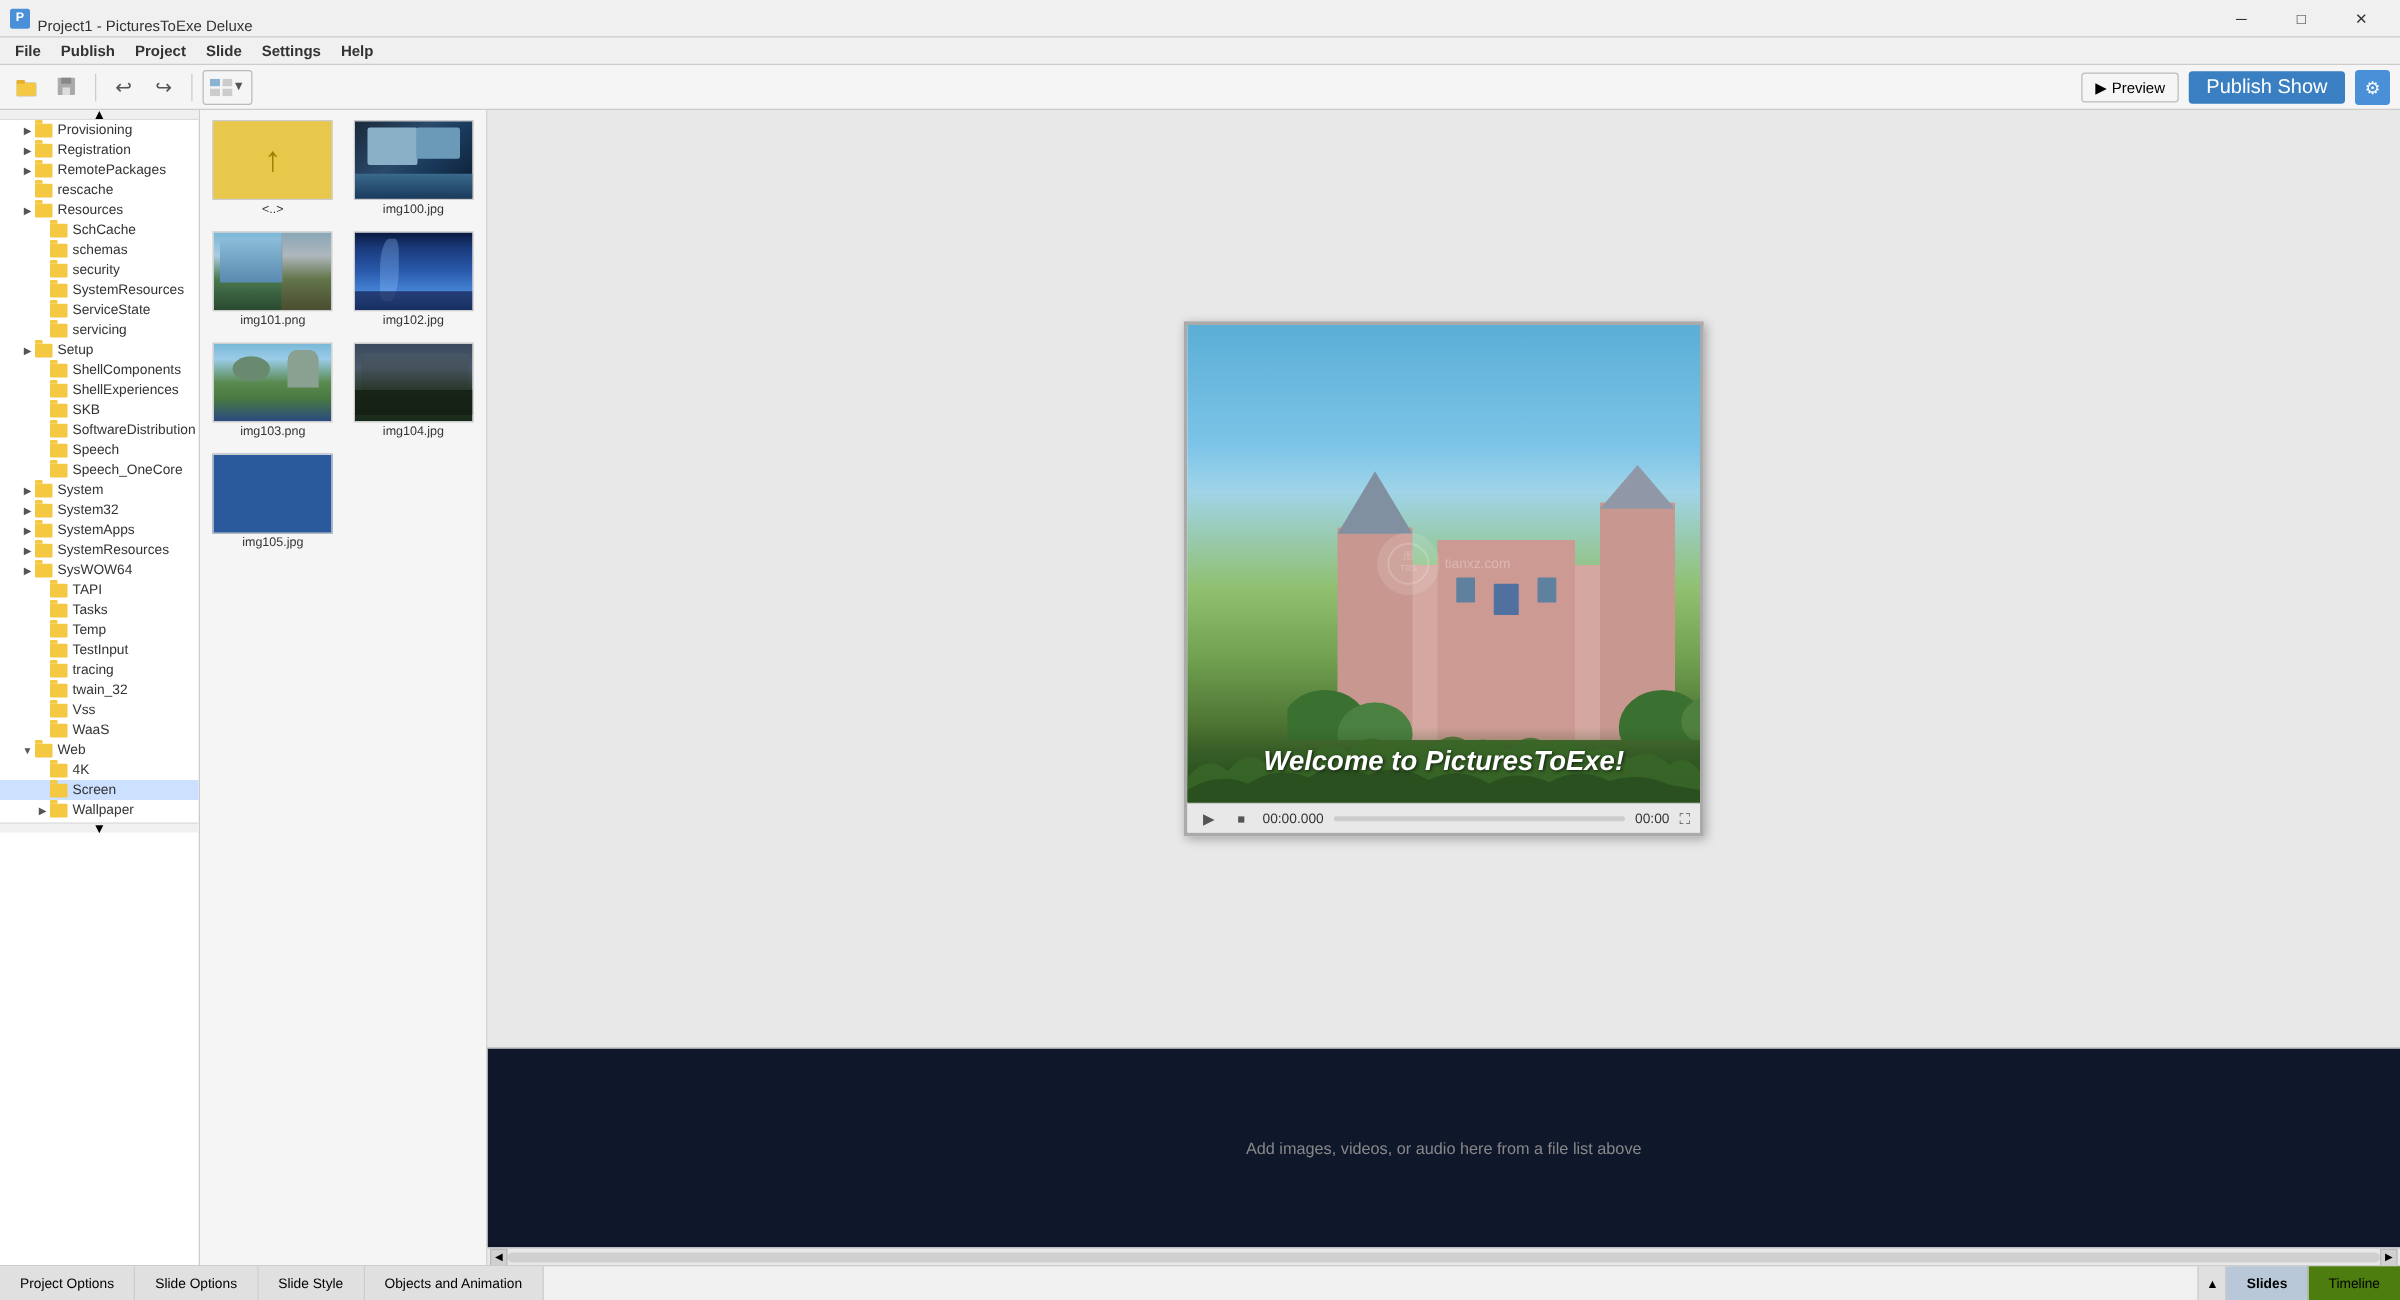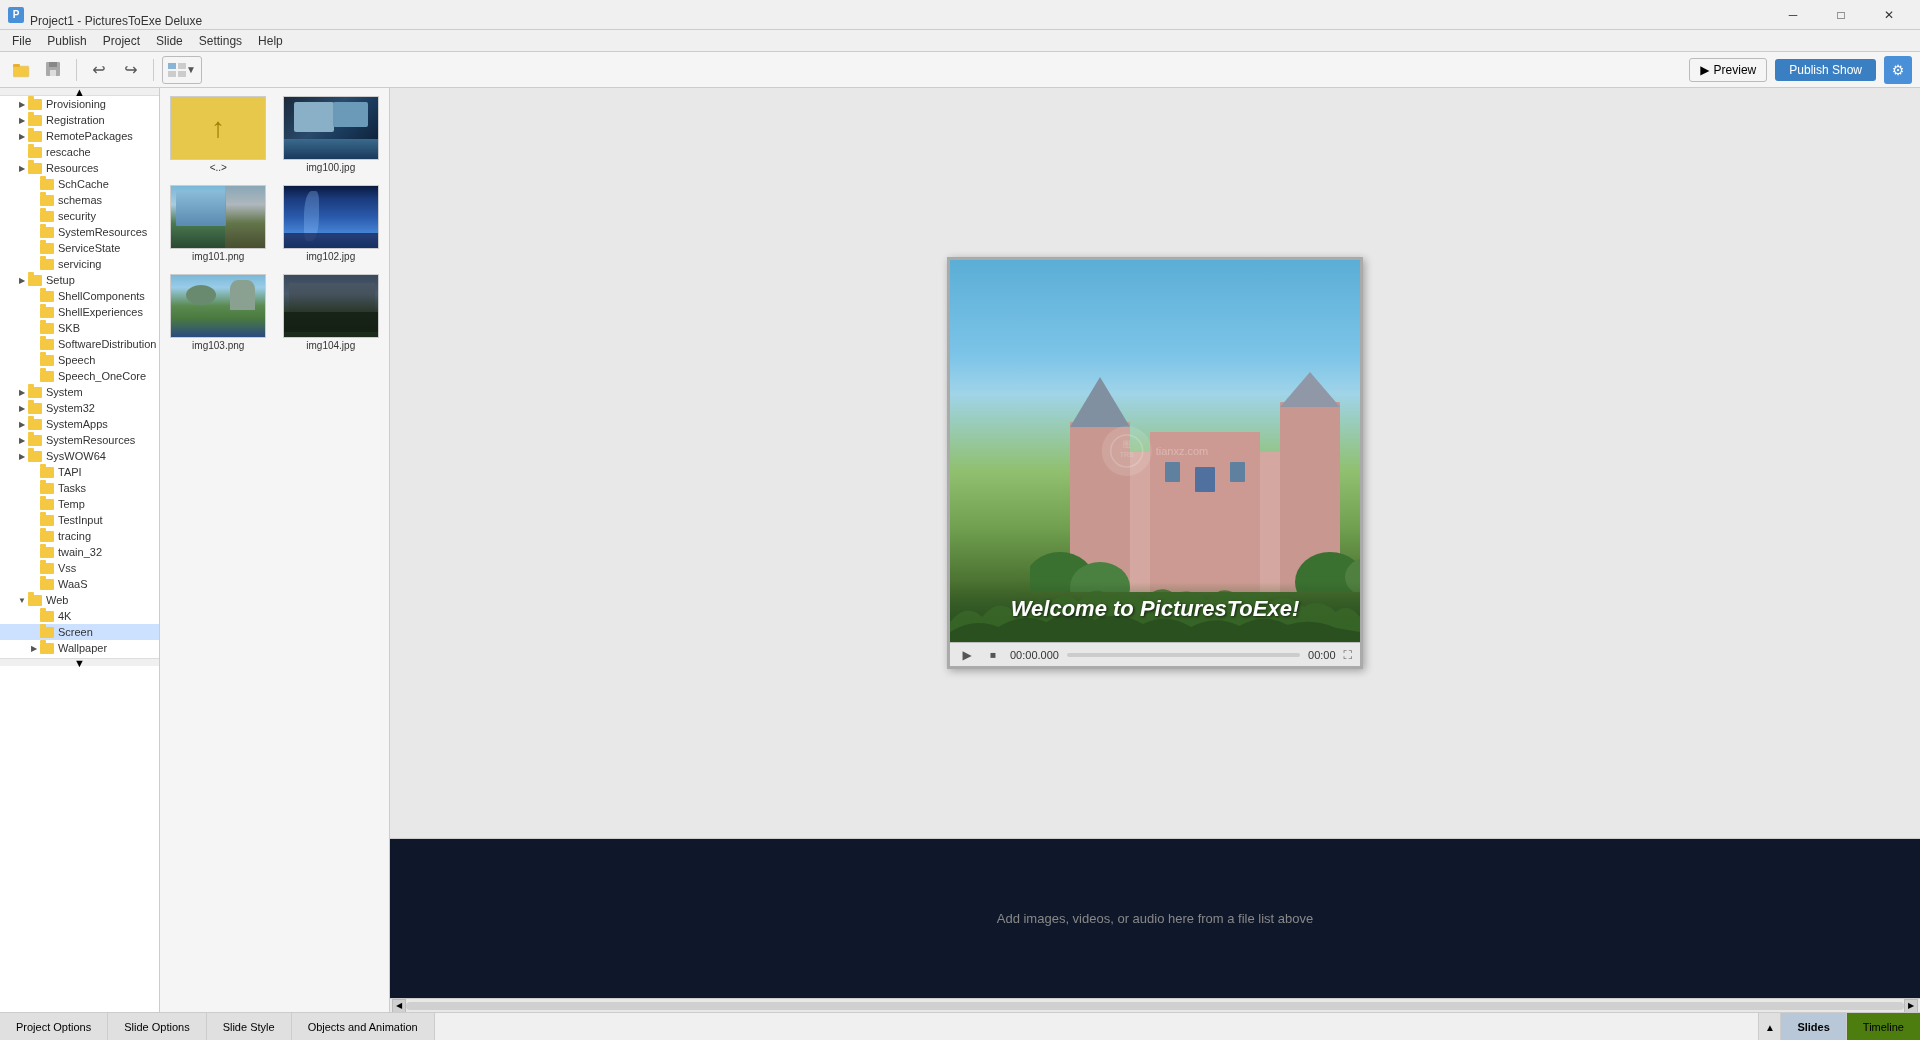--- a/index.html
+++ b/index.html
@@ -38,20 +38,21 @@
       display: flex;
       align-items: center;
       padding: 0 4px;
       border-bottom: 1px solid #ccc;
     }
     .menu-item {
       padding: 2px 8px;
       cursor: pointer;
       font-size: 12px;
       color: #333;
+      font-weight: bold;
     }
 
     
     .toolbar {
       background: #f5f5f5;
       height: 36px;
       display: flex;
       align-items: center;
       padding: 0 8px;
       border-bottom: 1px solid #ccc;
@@ -77,21 +78,21 @@
       cursor: pointer;
       font-size: 12px;
       border-radius: 3px;
     }
     .publish-show-btn {
       padding: 4px 14px;
       background: #3a7fc1;
       color: white;
       border: none;
       cursor: pointer;
-      font-size: 12px;
+      font-size: 16px;
       border-radius: 3px;
     }
     .settings-icon-btn {
       width: 28px; height: 28px;
       background: #4a90d9;
       color: white;
       border: none;
       cursor: pointer;
       border-radius: 3px;
       display: flex; align-items: center; justify-content: center;
@@ -615,20 +616,24 @@
       </div>
 
       <div class="thumb-item">
         <div style="width:96px;height:64px;background:linear-gradient(180deg,#3a4a5c 0%,#4a5a6c 30%,#2a3a2a 60%,#1a2a1a 100%);border:1px solid #ccc;position:relative;overflow:hidden;">
           <div style="position:absolute;top:8px;left:5px;width:86px;height:30px;background:linear-gradient(180deg,rgba(80,90,100,0.5),rgba(40,50,40,0.5));"></div>
           <div style="position:absolute;bottom:5px;left:0;right:0;height:20px;background:rgba(20,30,20,0.8);"></div>
         </div>
         <span class="thumb-label">img104.jpg</span>
       </div>
 
+      <div class="thumb-item">
+        <div style="width:96px;height:64px;background:#2a5a9c;border:1px solid #ccc;"></div>
+        <span class="thumb-label">img105.jpg</span>
+      </div>
 
     </div>
   </div>
 
   <div style="flex:1; display:flex; flex-direction:column; overflow:hidden;">
 
     <div class="preview-area" style="flex:1; position:relative;">
 
       <div class="preview-container">
 

